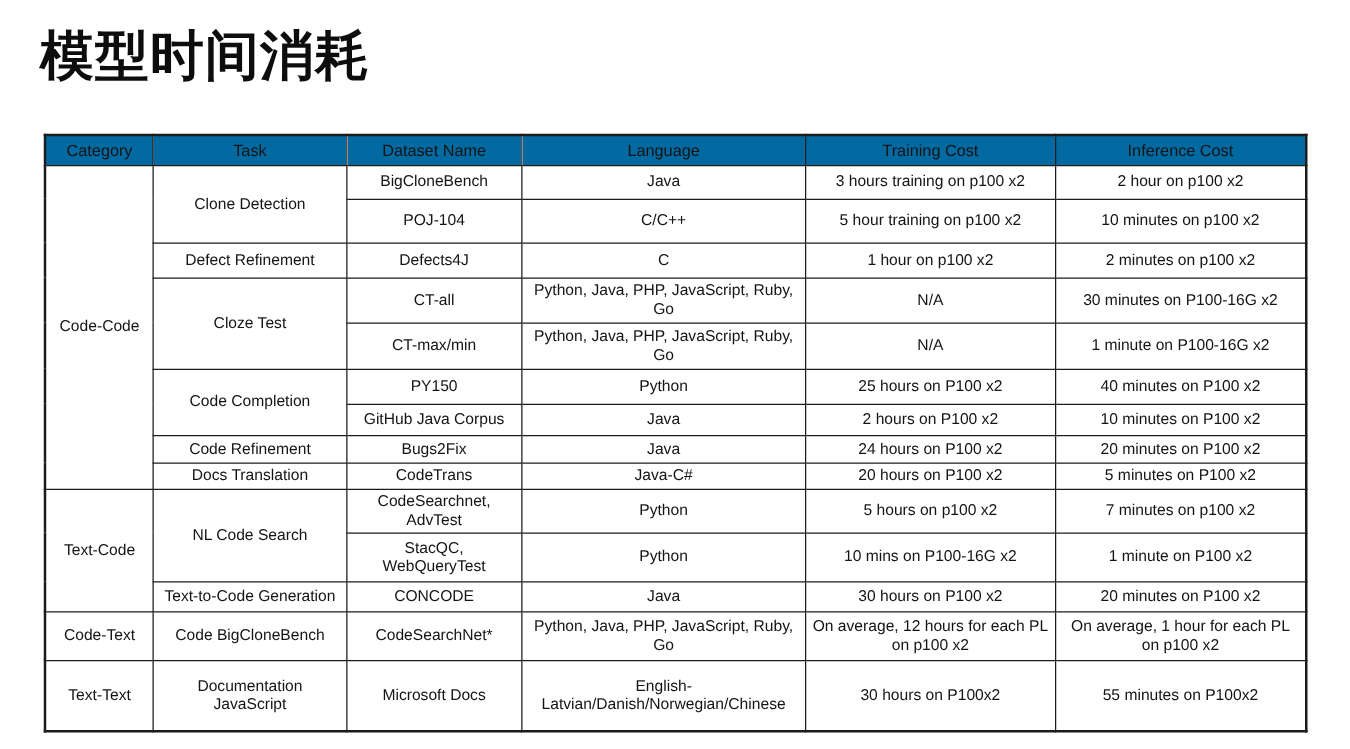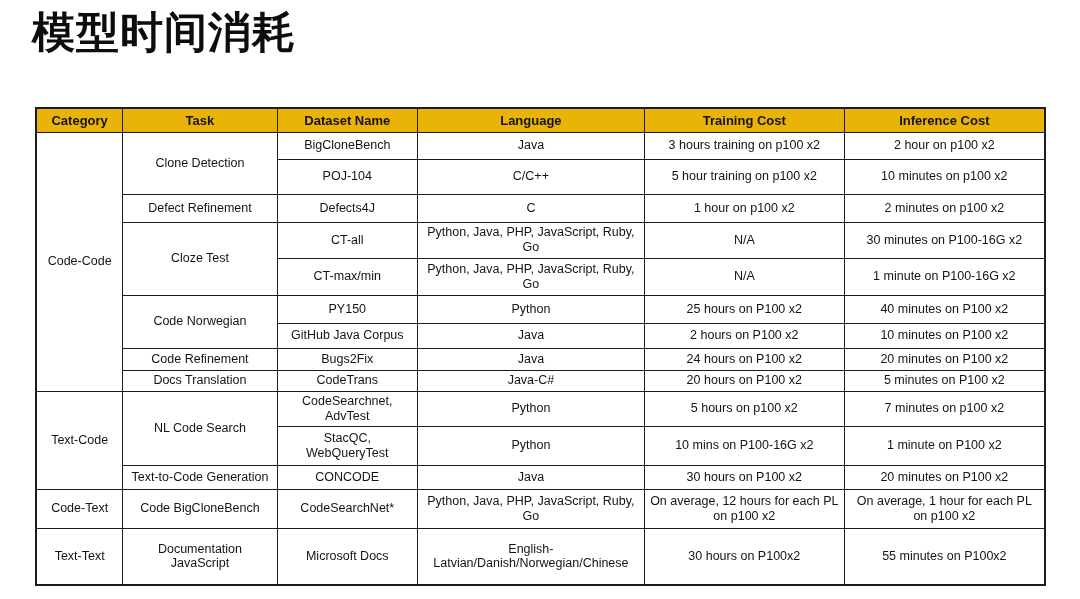--- a/index.html
+++ b/index.html
@@ -9,21 +9,21 @@
     width: 1080px;
     height: 599px;
     background: #ffffff;
     font-family: "Liberation Sans", "DejaVu Sans", sans-serif;
     color: #111111;
     overflow: hidden;
   }
   .slide-title {
     position: absolute;
     left: 32px;
-    top: 4px;
+    top: 16px;
     font-size: 43px;
     font-weight: 700;
     letter-spacing: 1px;
     color: #0d0d0d;
   }
   table.cost-table {
     position: absolute;
     left: 35px;
     top: 107px;
     width: 1011px;
@@ -37,22 +37,22 @@
   table.cost-table td {
     border: 1.5px solid #1c1c20;
     text-align: center;
     vertical-align: middle;
     padding: 1px 2px;
     line-height: 1.18;
     white-space: pre-line;
     overflow: hidden;
   }
   table.cost-table th {
-    background: #eab308;
-    font-weight: 700;
+    background: #0369a1;
+    font-weight: 400;
     font-size: 13px;
     height: 24px;
   }
 </style>
 </head>
 <body>
 
 <div class="slide">
   <div class="slide-title">模型时间消耗</div>
 
@@ -106,21 +106,21 @@
         <td>30 minutes on P100-16G x2</td>
       </tr>
       <tr style="height:37px">
         <td>CT-max/min</td>
         <td>Python, Java, PHP, JavaScript, Ruby,
 Go</td>
         <td>N/A</td>
         <td>1 minute on P100-16G x2</td>
       </tr>
       <tr style="height:28px">
-        <td rowspan="2">Code Norwegian</td>
+        <td rowspan="2">Code Completion</td>
         <td>PY150</td>
         <td>Python</td>
         <td>25 hours on P100 x2</td>
         <td>40 minutes on P100 x2</td>
       </tr>
       <tr style="height:25px">
         <td>GitHub Java Corpus</td>
         <td>Java</td>
         <td>2 hours on P100 x2</td>
         <td>10 minutes on P100 x2</td>

